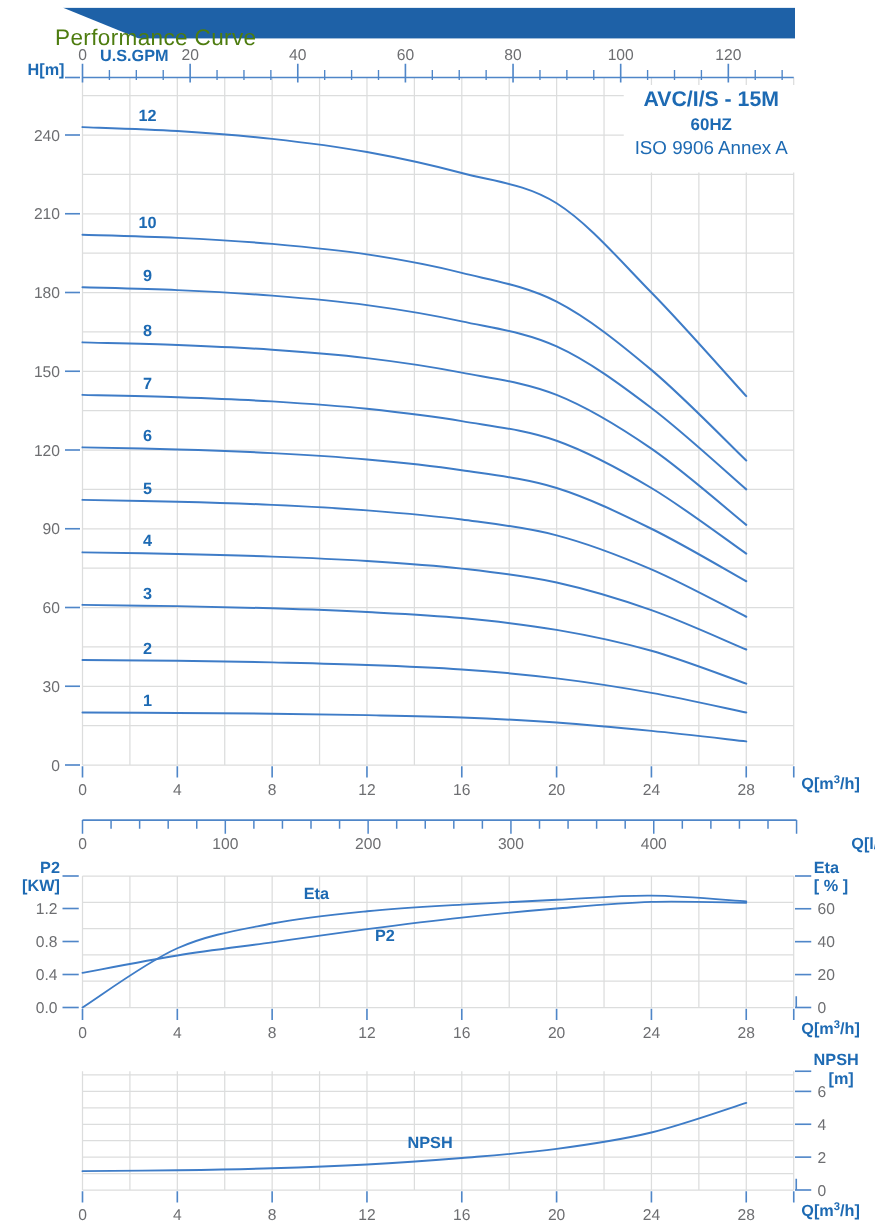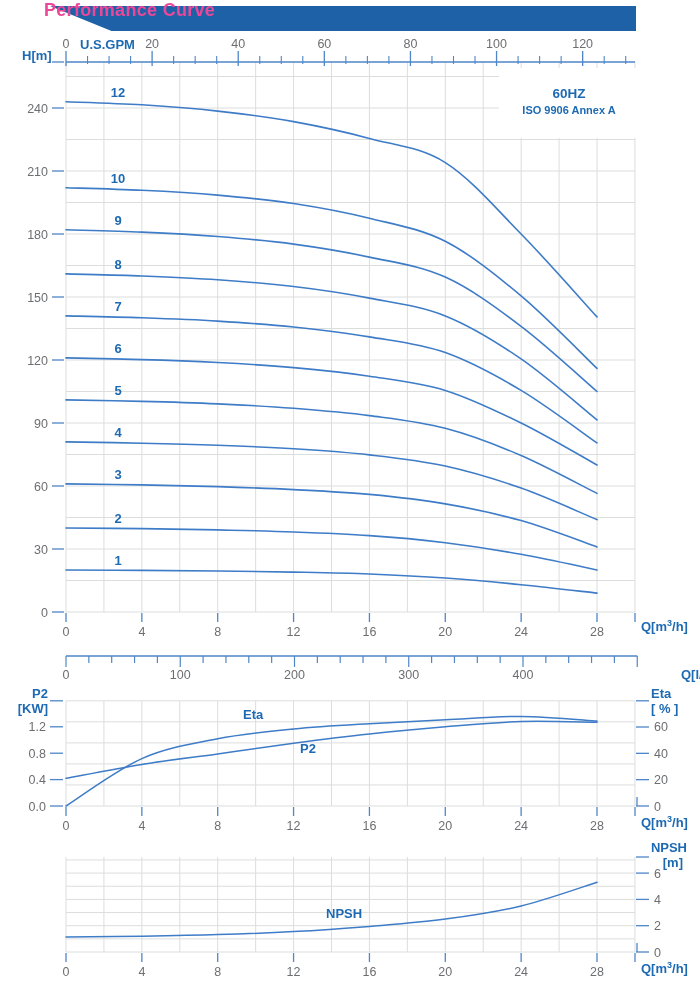--- a/index.html
+++ b/index.html
@@ -1,23 +1,23 @@
 <!DOCTYPE html>
 <html><head>
 <meta charset="utf-8">
 <style>
   html,body{margin:0;padding:0;background:#fff;}
   body{width:700px;height:984px;position:relative;font-family:"Liberation Sans",sans-serif;overflow:hidden;}
   .abs{position:absolute;}
   #banner{left:50px;top:6px;width:586px;height:25px;clip-path:polygon(0 0,100% 0,100% 100%,10.5% 100%);}
-  #banner-title{position:absolute;left:44px;top:0;font-size:18px;font-weight:bold;letter-spacing:.3px;color:#ec4899;white-space:nowrap;}
+  #banner-title{position:absolute;left:44px;top:20px;font-size:18px;font-weight:normal;letter-spacing:.3px;color:#4d7c0f;white-space:nowrap;}
   #info-box{left:499px;top:68px;width:140px;height:70px;background:#fff;text-align:center;}
   #info-box .l1{font-size:17px;font-weight:600;margin-top:2px;}
-  #info-box .l2{font-size:13.5px;font-weight:600;margin-top:18px;}
-  #info-box .l3{font-size:11px;font-weight:700;margin-top:3px;}
+  #info-box .l2{font-size:13.5px;font-weight:600;margin-top:2px;}
+  #info-box .l3{font-size:15px;font-weight:400;margin-top:3px;}
   .blue-label{color:#1d6ab3;font-weight:600;font-size:13px;white-space:nowrap;}
   .sup{font-size:9px;vertical-align:5px;}
   .two-line{line-height:15px;}
   .ra{text-align:right;}
   svg text{font-family:"Liberation Sans",sans-serif;}
 </style>
 </head>
 <body>
 
 <div class="abs" style="left:0;top:0;">
@@ -293,20 +293,21 @@
       <text x="596.992" y="976" fill="#6d6e71" font-size="12.5" text-anchor="middle">28</text>
       <line x1="635" y1="953" x2="635" y2="962" stroke="#4f86c8" stroke-width="1.3"></line>
       <path d="M 66.0 936.9 C 78.6 936.8 116.6 936.6 141.9 936.2 C 167.1 935.8 192.4 935.4 217.7 934.6 C 243.0 933.9 268.3 933.0 293.6 931.6 C 318.9 930.2 344.1 928.4 369.4 926.4 C 394.7 924.3 420.0 922.5 445.3 919.1 C 470.6 915.7 495.9 912.1 521.1 906.0 C 546.4 899.8 584.3 886.3 597.0 882.3" fill="none" stroke="#3e7cc7" stroke-width="1.5" stroke-linecap="round"></path>
     </svg>
 </div>
 
 <div id="banner" class="abs" style="background: rgb(30, 97, 167);"></div>
 <div id="banner-title">Performance Curve</div>
 
 <div id="info-box" class="abs">
+  <div class="l1 blue-label">AVC/I/S - 15M</div>
   <div class="l2 blue-label">60HZ</div>
   <div class="l3 blue-label">ISO 9906 Annex A</div>
 </div>
 
 <div class="abs blue-label" style="left:22px;top:48px;text-align:center;">H[m]</div>
 <div class="abs blue-label" style="left:80px;top:37px;text-align:right;">U.S.GPM</div>
 
 <div class="abs blue-label" style="left:641px;top:618px;"><span>Q[m</span><span class="sup">3</span><span>/h]</span></div>
 <div class="abs blue-label" style="left:637px;top:667px;margin-left:44px;">Q[l/min]</div>
 

